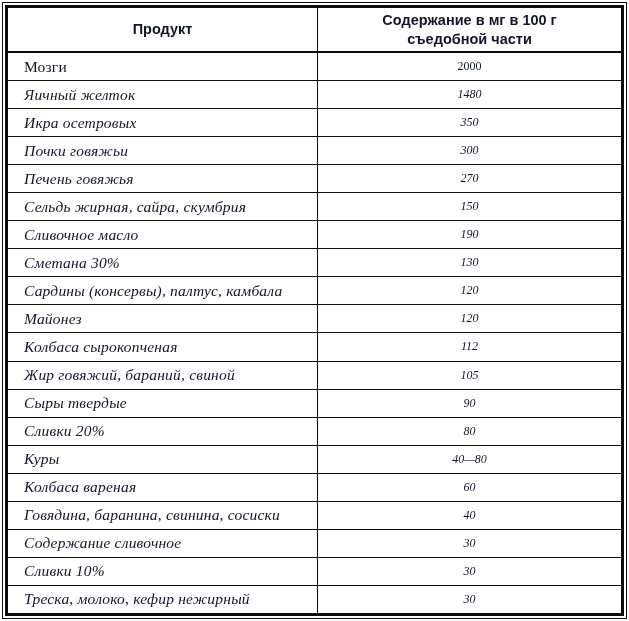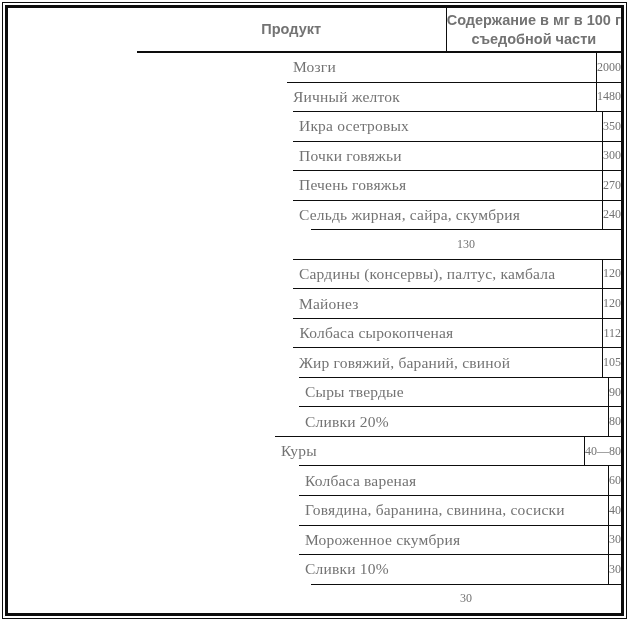--- a/index.html
+++ b/index.html
@@ -20,23 +20,22 @@
     border: 1px solid #0d0d0d;
     padding: 2px;
     background: #ffffff;
   }
   .table {
     box-sizing: border-box;
     height: 100%;
     border: 3px solid #0d0d0d;
     display: flex;
     flex-direction: column;
-    color: #737373;
+    color: #0f172a;
     background: #ffffff;
-    align-items: flex-end;
   }
   .thead {
     flex: 0 0 43px;
     display: grid;
     grid-template-columns: 310px 1fr;
     border-bottom: 2px solid #0d0d0d;
     font-family: "Liberation Sans", sans-serif;
     font-weight: bold;
     font-size: 14.5px;
   }
@@ -53,25 +52,26 @@
   }
   .tr {
     flex: 1 1 0;
     display: grid;
     grid-template-columns: 310px 1fr;
     font-family: "Liberation Serif", serif;
     font-size: 15.5px;
   }
   .tr + .tr {
     border-top: 1px solid #0d0d0d;
+    font-style: italic;
   }
   .td-product {
     display: flex;
     align-items: center;
-    padding-left: 6px;
+    padding-left: 16px;
     border-right: 1px solid #0d0d0d;
     letter-spacing: 0.2px;
     white-space: nowrap;
     overflow: hidden;
   }
   .td-value {
     display: flex;
     align-items: center;
     justify-content: center;
     font-size: 12px;
@@ -107,23 +107,28 @@
       <div class="tr">
         <div class="td-product">Почки говяжьи</div>
         <div class="td-value">300</div>
       </div>
       <div class="tr">
         <div class="td-product">Печень говяжья</div>
         <div class="td-value">270</div>
       </div>
       <div class="tr">
         <div class="td-product">Сельдь жирная, сайра, скумбрия</div>
-        <div class="td-value">240</div>
+        <div class="td-value">150</div>
       </div>
       <div class="tr">
+        <div class="td-product">Сливочное масло</div>
+        <div class="td-value">190</div>
+      </div>
+      <div class="tr">
+        <div class="td-product">Сметана 30%</div>
         <div class="td-value">130</div>
       </div>
       <div class="tr">
         <div class="td-product">Сардины (консервы), палтус, камбала</div>
         <div class="td-value">120</div>
       </div>
       <div class="tr">
         <div class="td-product">Майонез</div>
         <div class="td-value">120</div>
       </div>
@@ -149,26 +154,27 @@
       </div>
       <div class="tr">
         <div class="td-product">Колбаса вареная</div>
         <div class="td-value">60</div>
       </div>
       <div class="tr">
         <div class="td-product">Говядина, баранина, свинина, сосиски</div>
         <div class="td-value">40</div>
       </div>
       <div class="tr">
-        <div class="td-product">Мороженное скумбрия</div>
+        <div class="td-product">Содержание сливочное</div>
         <div class="td-value">30</div>
       </div>
       <div class="tr">
         <div class="td-product">Сливки 10%</div>
         <div class="td-value">30</div>
       </div>
       <div class="tr">
+        <div class="td-product">Треска, молоко, кефир нежирный</div>
         <div class="td-value">30</div>
       </div>
 
     </div>
   </div>
 </div>
 
 </body></html>

